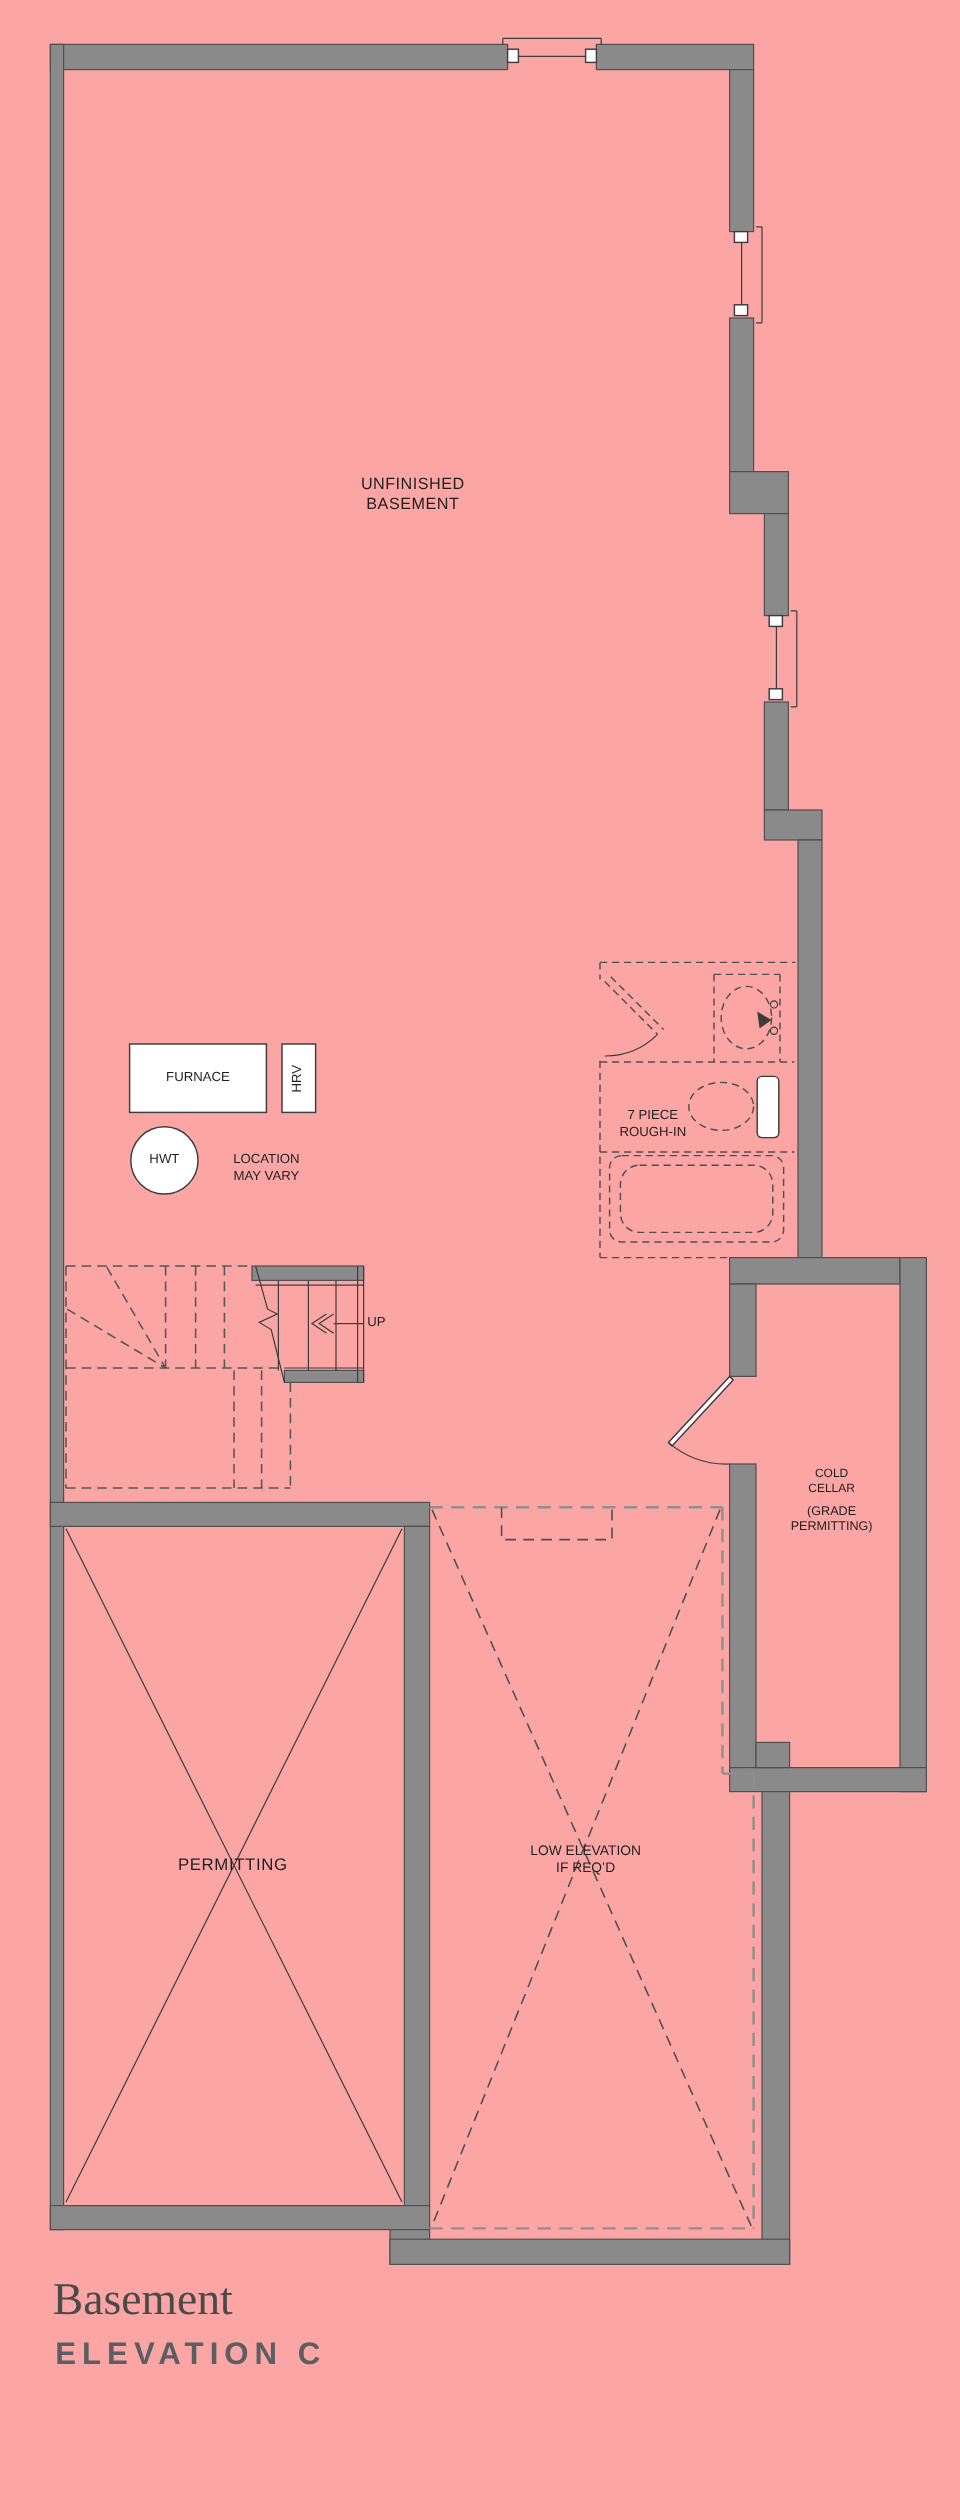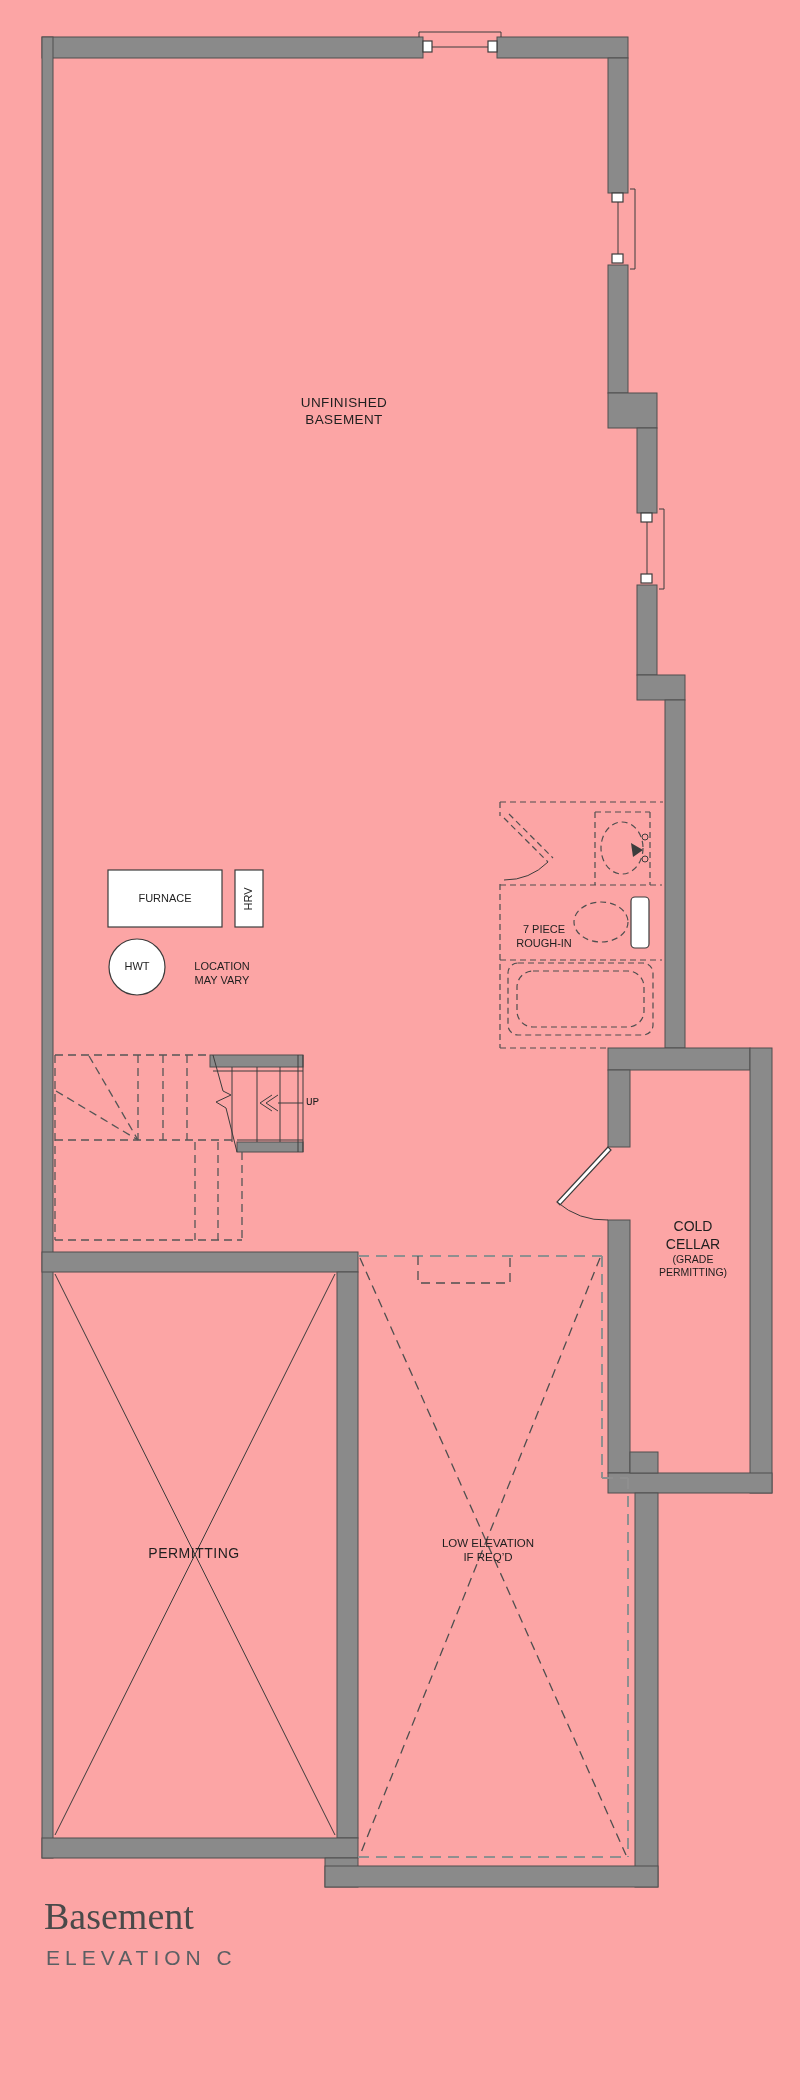--- a/index.html
+++ b/index.html
@@ -136,30 +136,30 @@
   <div class="lbl" style="left:249px;top:899px;font-size:11px;transform:translate(-50%,-50%) rotate(-90deg);">HRV</div>
 
   <div class="lbl" style="left:137px;top:967px;font-size:11px;">HWT</div>
 
   <div class="lbl" style="left:222px;top:974px;font-size:11px;">LOCATION
 MAY VARY</div>
 
   <div class="lbl" style="left:544px;top:937px;font-size:11px;">7 PIECE
 ROUGH-IN</div>
 
-  <div class="lbl" style="left:306px;top:1103px;font-size:11px;transform:translate(0,-50%);text-align:left;font-family:Liberation Mono, monospace;">UP</div>
+  <div class="lbl" style="left:306px;top:1103px;font-size:11px;transform:translate(0,-50%);text-align:left;">UP</div>
 
-  <div class="lbl" style="left:693px;top:1235px;font-size:14px;">COLD
+  <div class="lbl" style="left:693px;top:1235px;font-size:10px;">COLD
 CELLAR</div>
 
   <div class="lbl" style="left:693px;top:1266px;font-size:10.5px;line-height:1.22;">(GRADE
 PERMITTING)</div>
 
   <div class="lbl" style="left:194px;top:1554px;font-size:14px;letter-spacing:0.5px;">PERMITTING</div>
 
   <div class="lbl" style="left:488px;top:1550px;font-size:11.5px;">LOW ELEVATION
 IF REQ’D</div>
 
   <div class="title-serif" style="left:44px;top:1894px;font-size:38px;color:#4a4a4a;">Basement</div>
 
-  <div class="subtitle-sans" style="left:46px;top:1946px;font-size:21px;letter-spacing:5px;color:#5b5f63;">ELEVATION C</div>
+  <div class="subtitle-sans" style="left:46px;top:1946px;font-size:26px;letter-spacing:5px;color:#5b5f63;font-weight:bold;">ELEVATION C</div>
 
 </div>
 
 </body></html>

